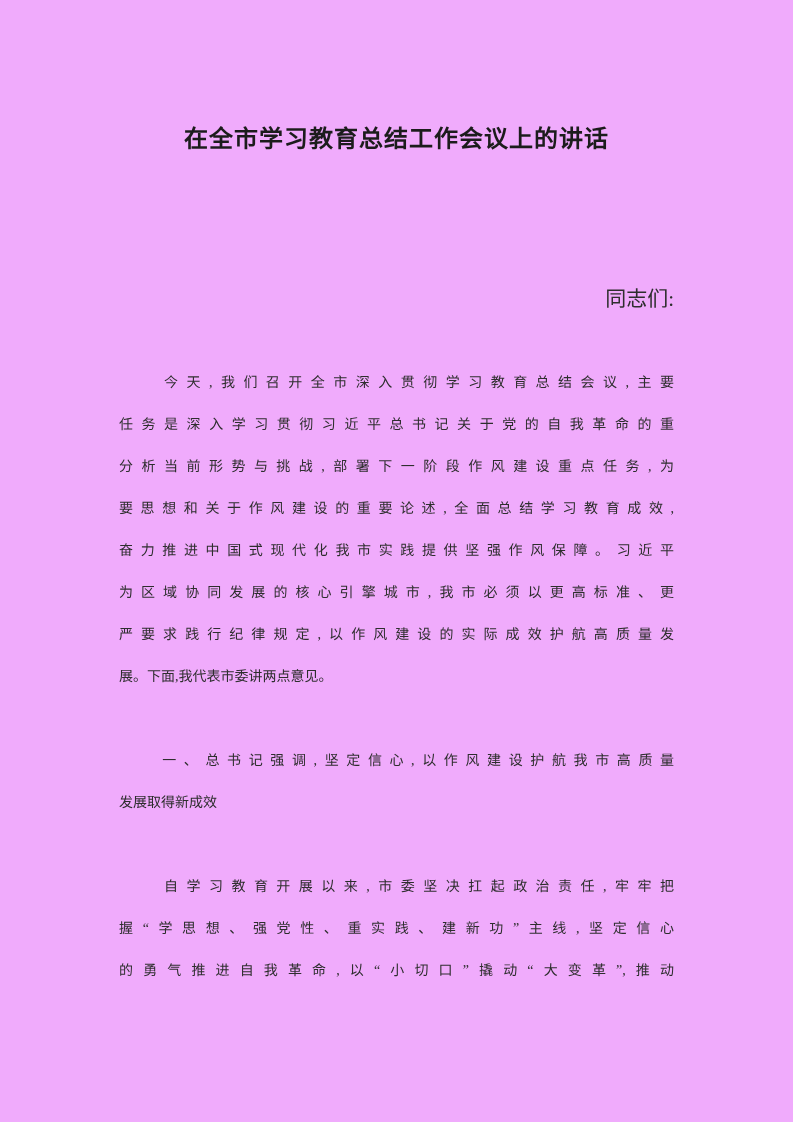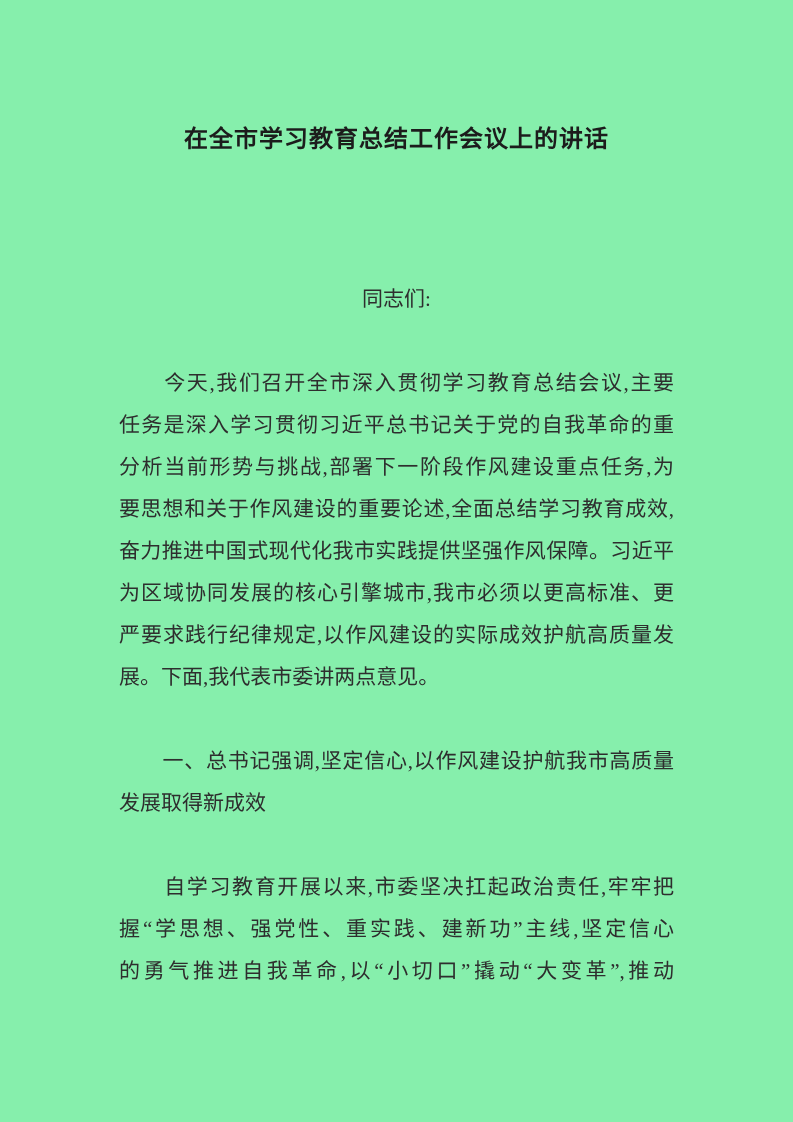--- a/index.html
+++ b/index.html
@@ -5,21 +5,21 @@
   html, body {
     margin: 0;
     padding: 0;
     background: #ffffff;
   }
   .page {
     position: relative;
     width: 793px;
     height: 1122px;
     margin: 0 auto;
-    background: #86efac;
+    background: #f0abfc;
     box-sizing: border-box;
     padding: 0 119px;
     overflow: hidden;
     font-family: "Liberation Serif", "DejaVu Serif", serif;
     color: #2e2e2e;
   }
   .doc-title {
     margin: 118px 0 0 0;
     height: 42px;
     line-height: 42px;
@@ -28,29 +28,29 @@
     letter-spacing: 1px;
     text-align: center;
     color: #1c1c1c;
     white-space: nowrap;
   }
   .salutation {
     margin: 118px 0 0 0;
     height: 42px;
     line-height: 42px;
     font-size: 21px;
-    text-align: center;
+    text-align: right;
   }
   .block {
     margin-top: 42px;
   }
   .line {
     height: 42px;
     line-height: 42px;
-    font-size: 21px;
+    font-size: 14px;
     overflow: hidden;
     text-align: justify;
     text-align-last: justify;
     text-justify: inter-character;
   }
   .line.short {
     text-align-last: left;
   }
 </style>
 </head>

